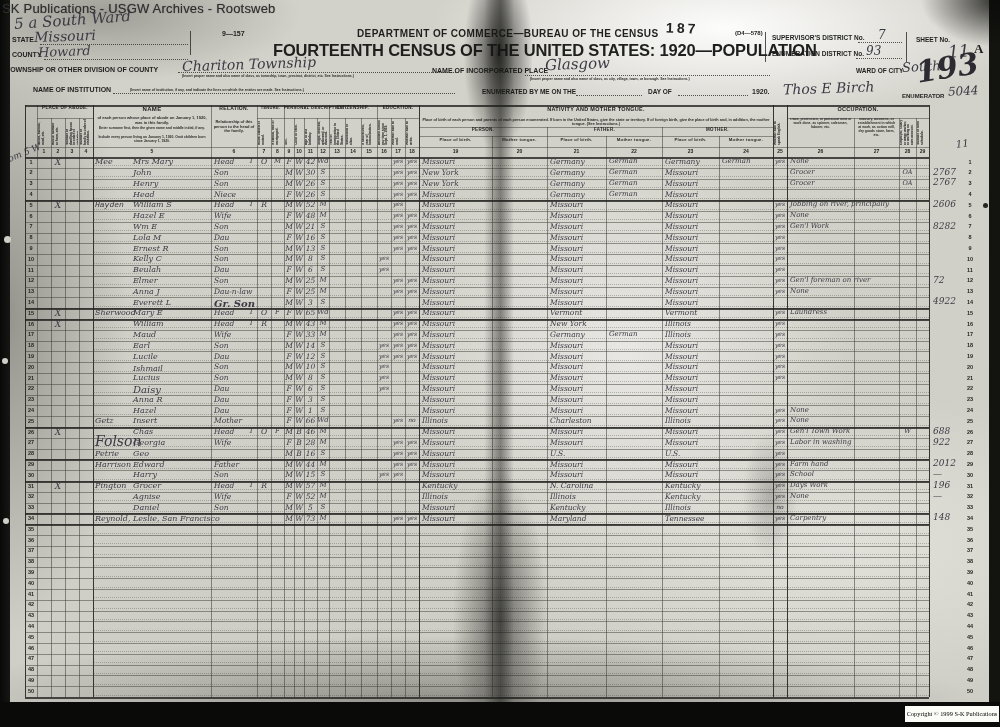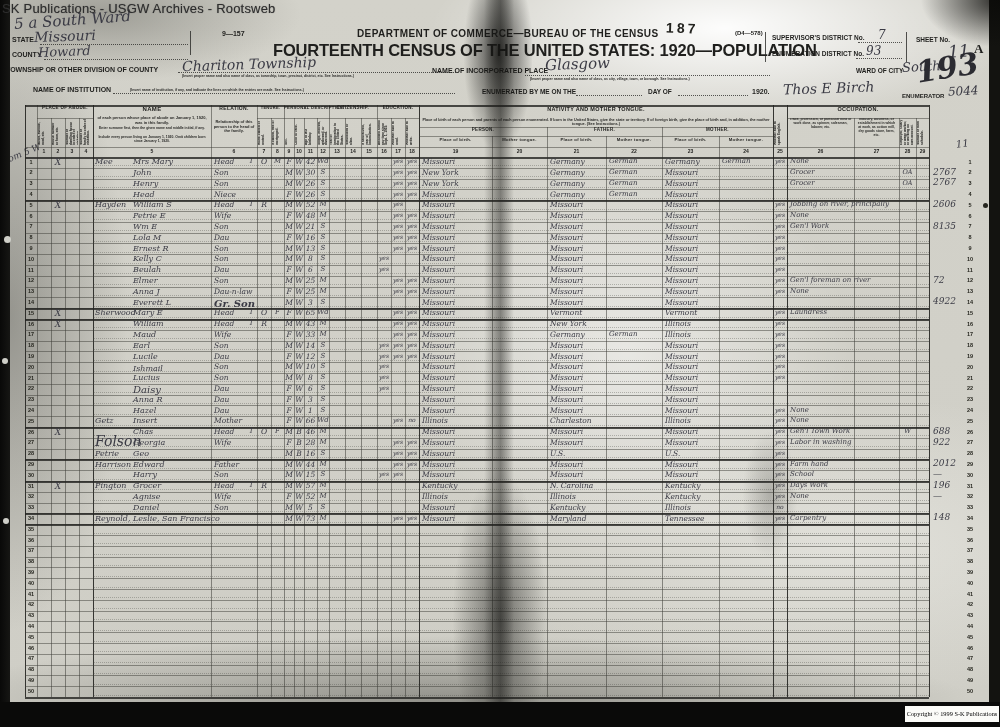--- a/index.html
+++ b/index.html
@@ -491,37 +491,37 @@
         <div class="hand c" style="left: 294px; top: 190.6px; width: 10px; font-size: 7.5px;">W</div>
         <div class="hand c" style="left: 304px; top: 190.6px; width: 13px; font-size: 7.5px;">26</div>
         <div class="hand c" style="left: 317px; top: 190.6px; width: 12px; font-size: 7px;">S</div>
         <div class="hand c" style="left: 391px; top: 190.6px; width: 14px; font-size: 6px;">yes</div>
         <div class="hand c" style="left: 405px; top: 190.6px; width: 14px; font-size: 6px;">yes</div>
         <div class="hand" style="left: 422px; top: 190.6px; font-size: 7.5px;">Missouri</div>
         <div class="hand" style="left: 550px; top: 190.6px; font-size: 7.5px;">Germany</div>
         <div class="hand" style="left: 609px; top: 190.6px; font-size: 7px;">German</div>
         <div class="hand" style="left: 665px; top: 190.6px; font-size: 7.5px;">Missouri</div>
         <div class="hand c" style="left: 51px; top: 201.4px; width: 14px; font-size: 9px;">X</div>
-        <div class="hand" style="left: 95px; top: 201.4px; font-size: 8px;">Hayden</div>
+        <div class="hand" style="left: 95px; top: 201.4px; font-size: 8px; font-family: Liberation Mono, monospace;">Hayden</div>
         <div class="hand" style="left: 133px; top: 201.4px; font-size: 8px;">William S</div>
         <div class="hand" style="left: 214px; top: 201.4px; font-size: 7.5px;">Head</div>
         <div class="hand" style="left: 249px; top: 201.4px; font-size: 7px;">1</div>
         <div class="hand c" style="left: 257px; top: 201.4px; width: 14px; font-size: 7.5px;">R</div>
         <div class="hand c" style="left: 284px; top: 201.4px; width: 10px; font-size: 7.5px;">M</div>
         <div class="hand c" style="left: 294px; top: 201.4px; width: 10px; font-size: 7.5px;">W</div>
         <div class="hand c" style="left: 304px; top: 201.4px; width: 13px; font-size: 7.5px;">52</div>
         <div class="hand c" style="left: 317px; top: 201.4px; width: 12px; font-size: 7px;">M</div>
         <div class="hand c" style="left: 391px; top: 201.4px; width: 14px; font-size: 6px;">yes</div>
         <div class="hand" style="left: 422px; top: 201.4px; font-size: 7.5px;">Missouri</div>
         <div class="hand" style="left: 550px; top: 201.4px; font-size: 7.5px;">Missouri</div>
         <div class="hand" style="left: 665px; top: 201.4px; font-size: 7.5px;">Missouri</div>
         <div class="hand c" style="left: 773px; top: 201.4px; width: 14px; font-size: 6px;">yes</div>
         <div class="hand" style="left: 790px; top: 201.4px; font-size: 7px;">Jobbing on river, principally</div>
         <div class="hand" style="left: 933px; top: 199.9px; font-size: 9px;">2606</div>
-        <div class="hand" style="left: 133px; top: 212.2px; font-size: 8px;">Petrie E</div>
+        <div class="hand" style="left: 133px; top: 212.2px; font-size: 8px;">Hazel E</div>
         <div class="hand" style="left: 214px; top: 212.2px; font-size: 7.5px;">Wife</div>
         <div class="hand c" style="left: 284px; top: 212.2px; width: 10px; font-size: 7.5px;">F</div>
         <div class="hand c" style="left: 294px; top: 212.2px; width: 10px; font-size: 7.5px;">W</div>
         <div class="hand c" style="left: 304px; top: 212.2px; width: 13px; font-size: 7.5px;">48</div>
         <div class="hand c" style="left: 317px; top: 212.2px; width: 12px; font-size: 7px;">M</div>
         <div class="hand c" style="left: 391px; top: 212.2px; width: 14px; font-size: 6px;">yes</div>
         <div class="hand c" style="left: 405px; top: 212.2px; width: 14px; font-size: 6px;">yes</div>
         <div class="hand" style="left: 422px; top: 212.2px; font-size: 7.5px;">Missouri</div>
         <div class="hand" style="left: 550px; top: 212.2px; font-size: 7.5px;">Missouri</div>
         <div class="hand" style="left: 665px; top: 212.2px; font-size: 7.5px;">Missouri</div>
@@ -533,21 +533,21 @@
         <div class="hand c" style="left: 294px; top: 223px; width: 10px; font-size: 7.5px;">W</div>
         <div class="hand c" style="left: 304px; top: 223px; width: 13px; font-size: 7.5px;">21</div>
         <div class="hand c" style="left: 317px; top: 223px; width: 12px; font-size: 7px;">S</div>
         <div class="hand c" style="left: 391px; top: 223px; width: 14px; font-size: 6px;">yes</div>
         <div class="hand c" style="left: 405px; top: 223px; width: 14px; font-size: 6px;">yes</div>
         <div class="hand" style="left: 422px; top: 223px; font-size: 7.5px;">Missouri</div>
         <div class="hand" style="left: 550px; top: 223px; font-size: 7.5px;">Missouri</div>
         <div class="hand" style="left: 665px; top: 223px; font-size: 7.5px;">Missouri</div>
         <div class="hand c" style="left: 773px; top: 223px; width: 14px; font-size: 6px;">yes</div>
         <div class="hand" style="left: 790px; top: 223px; font-size: 7px;">Gen'l Work</div>
-        <div class="hand" style="left: 933px; top: 221.5px; font-size: 9px;">8135</div>
+        <div class="hand" style="left: 933px; top: 221.5px; font-size: 9px;">8282</div>
         <div class="hand" style="left: 133px; top: 233.8px; font-size: 8px;">Lola M</div>
         <div class="hand" style="left: 214px; top: 233.8px; font-size: 7.5px;">Dau</div>
         <div class="hand c" style="left: 284px; top: 233.8px; width: 10px; font-size: 7.5px;">F</div>
         <div class="hand c" style="left: 294px; top: 233.8px; width: 10px; font-size: 7.5px;">W</div>
         <div class="hand c" style="left: 304px; top: 233.8px; width: 13px; font-size: 7.5px;">16</div>
         <div class="hand c" style="left: 317px; top: 233.8px; width: 12px; font-size: 7px;">S</div>
         <div class="hand c" style="left: 391px; top: 233.8px; width: 14px; font-size: 6px;">yes</div>
         <div class="hand c" style="left: 405px; top: 233.8px; width: 14px; font-size: 6px;">yes</div>
         <div class="hand" style="left: 422px; top: 233.8px; font-size: 7.5px;">Missouri</div>
         <div class="hand" style="left: 550px; top: 233.8px; font-size: 7.5px;">Missouri</div>

